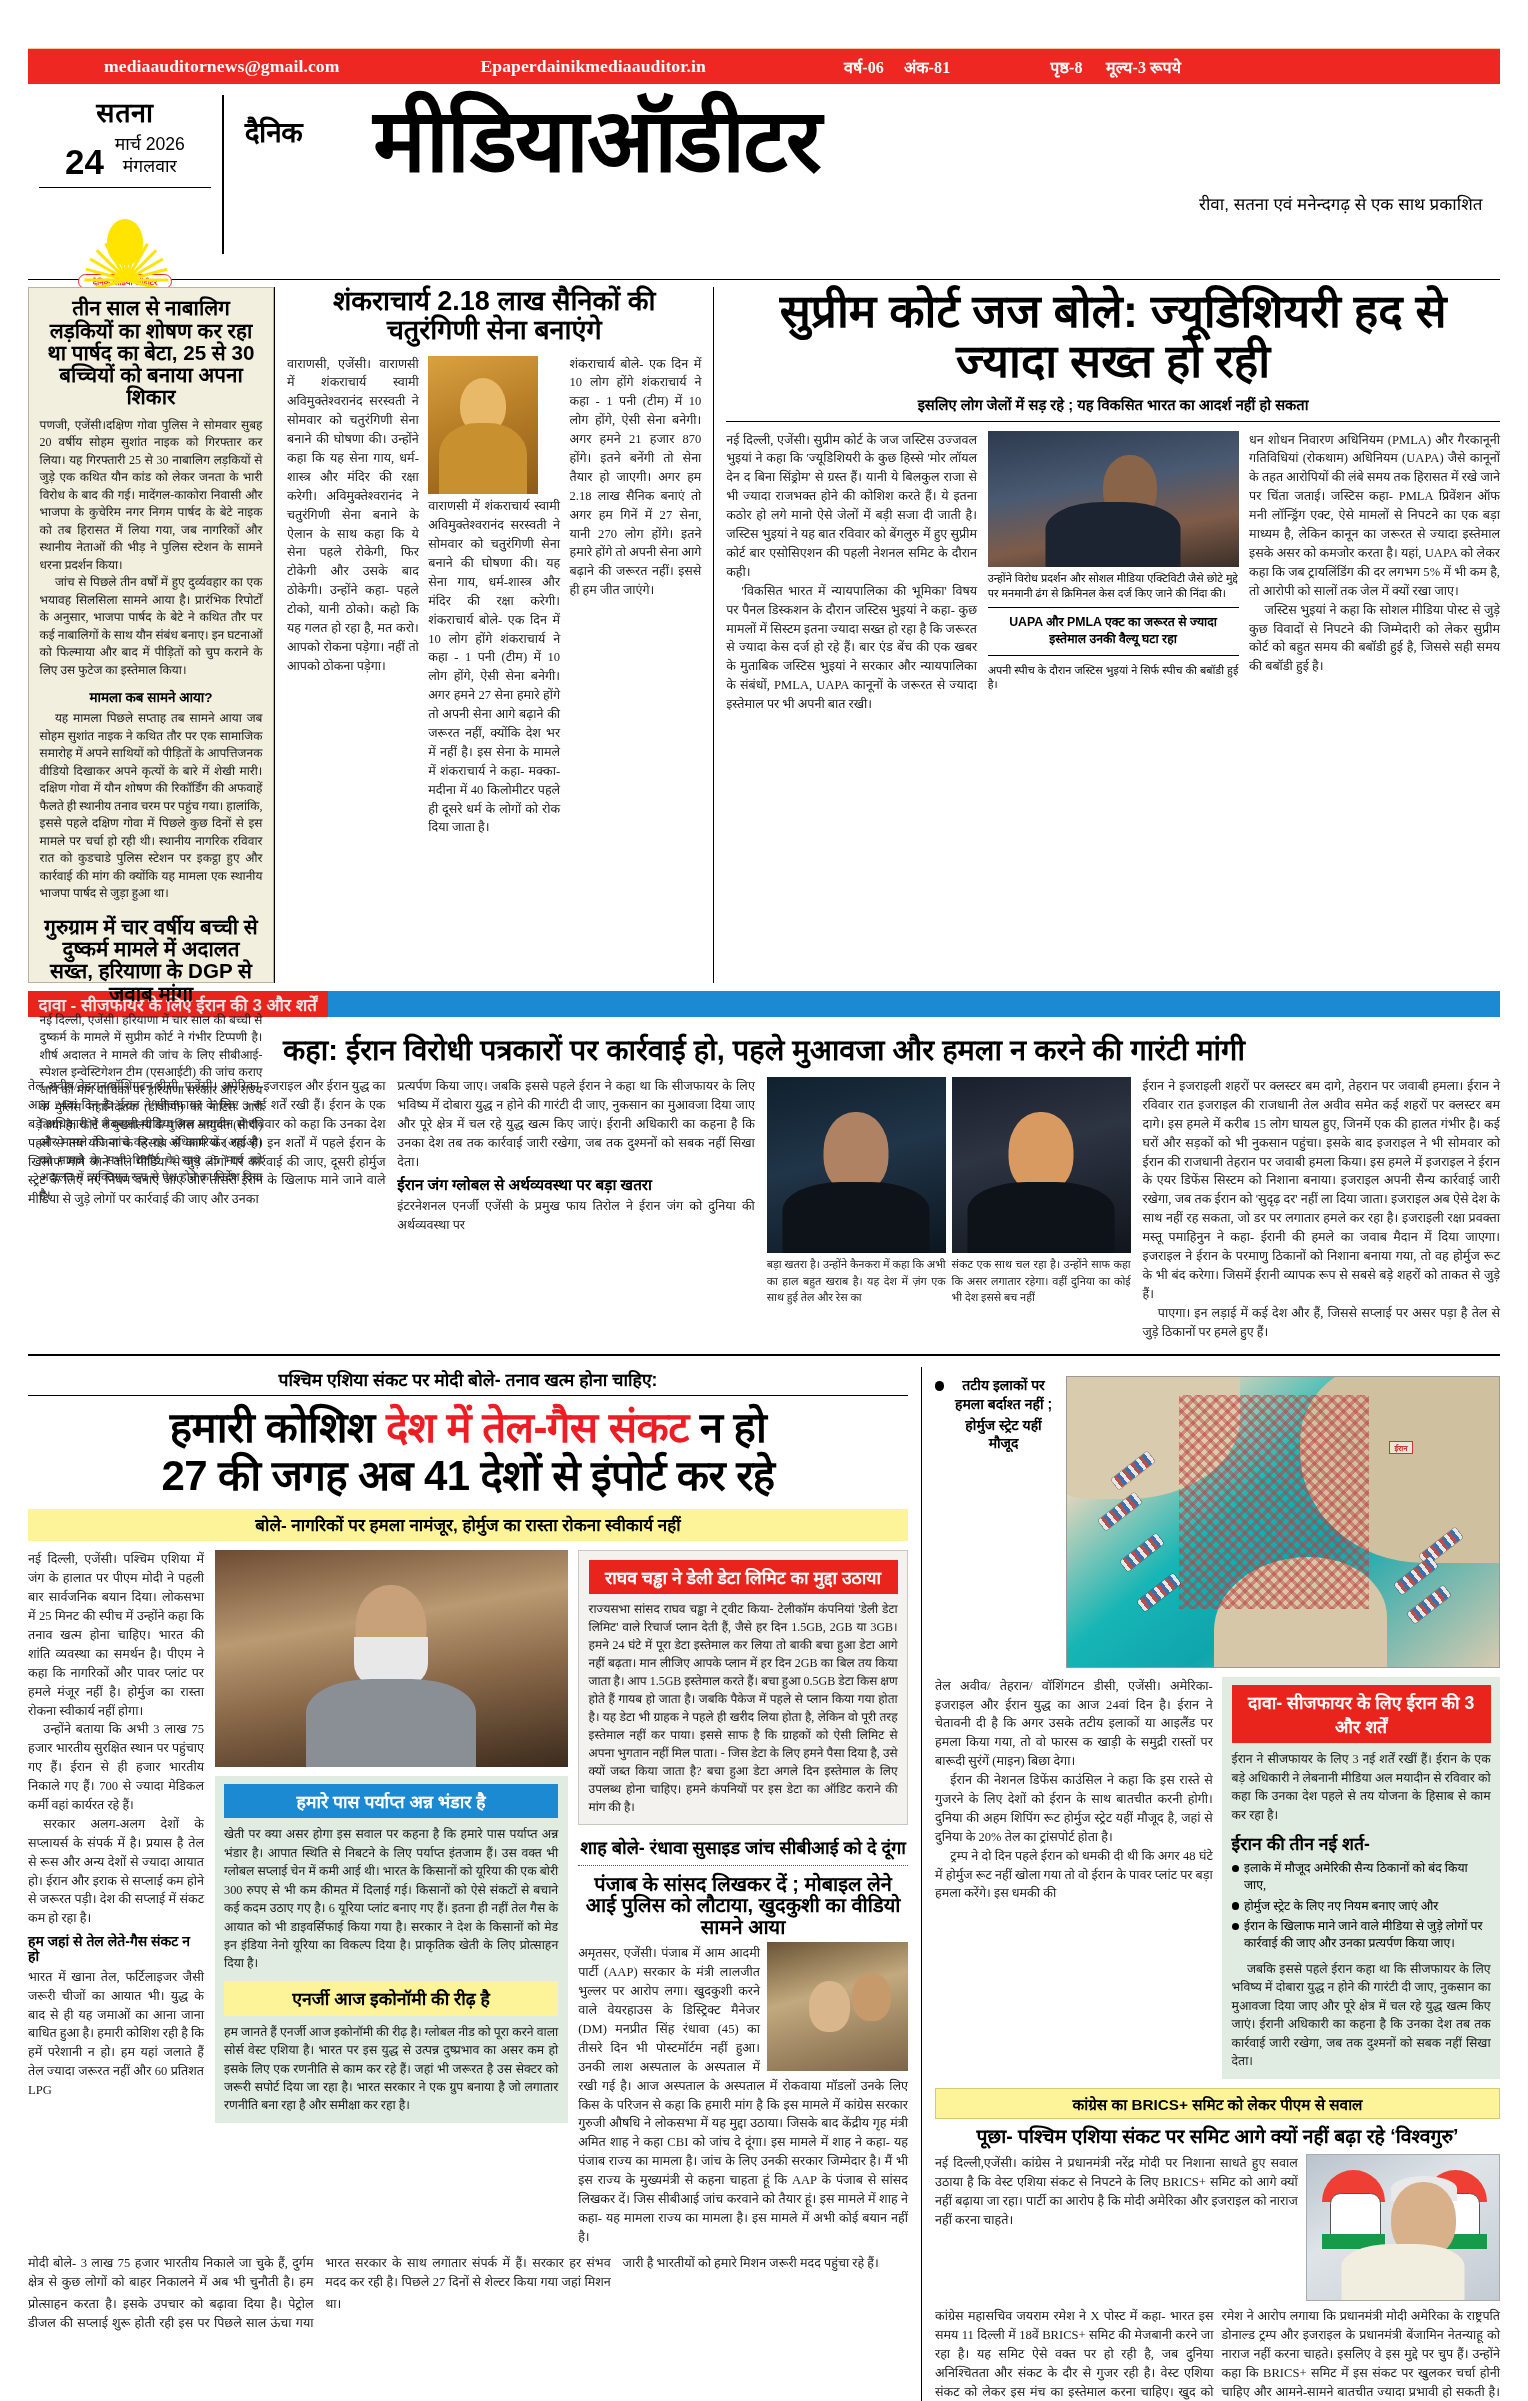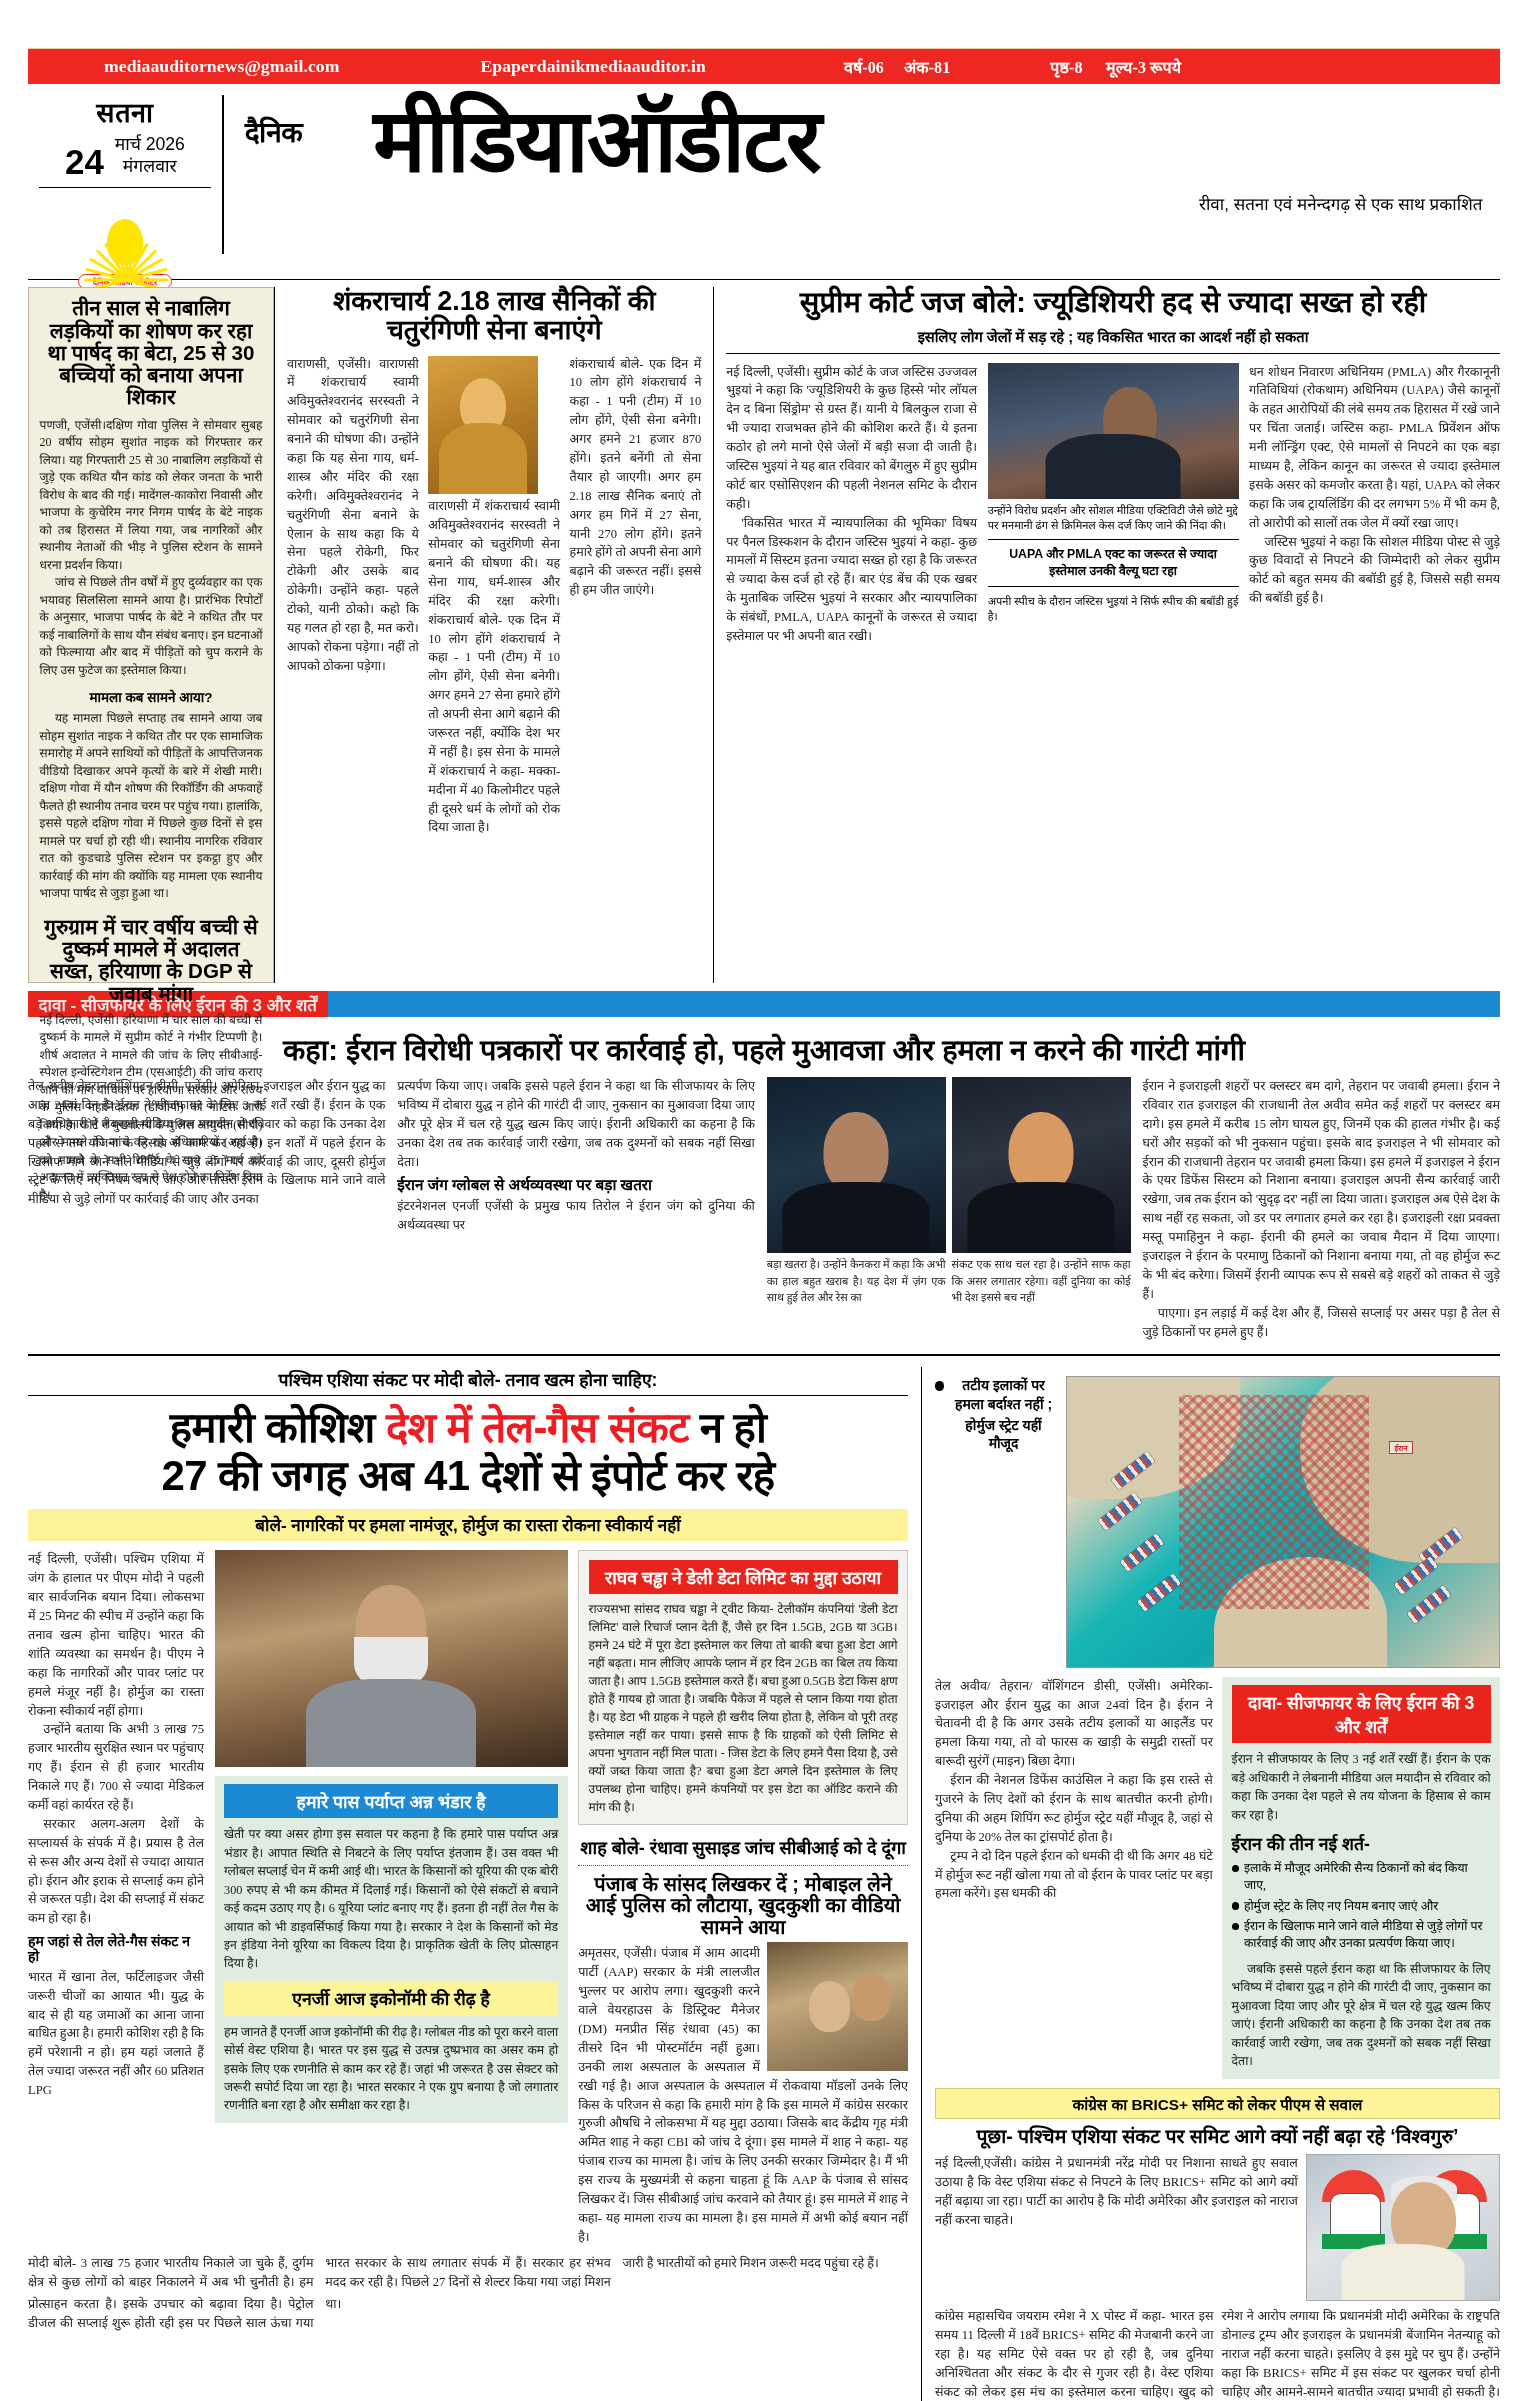--- a/index.html
+++ b/index.html
@@ -106,21 +106,21 @@
     width: 110px; height: 138px; float: left; margin: 1.2px 7px 3.5px 0;
     background: linear-gradient(160deg,#d9a23f 0%, #b97f28 45%, #8d5c16 100%);
     position: relative; overflow: hidden;
   }
   .sf-head { position:absolute; left:50%; top:16%; transform:translateX(-50%);
     width:46px; height:56px; background:#e8b968; border-radius:50% 50% 46% 46%; }
   .sf-body { position:absolute; left:50%; bottom:0; transform:translateX(-50%);
     width:88px; height:71px; background:#c8902f; border-radius:44% 44% 0 0; }
 
   .col-sc { flex: 1; padding-left: 11.8px; }
-  .sc-hl { font-size: 29px; text-align: center; }
+  .sc-hl { font-size: 46px; text-align: center; }
   .sc-kicker {
     font-size: 14.7px; text-align: center; margin-top: 8.2px;
     font-family: "Liberation Sans", sans-serif; font-weight: bold;
     border-bottom: 1.2px solid #000; padding-bottom: 7px;
   }
   .sc-body { display: flex; gap: 10.6px; margin-top: 8.2px; }
   .sc-body .c { flex: 1; }
   .judge-photo {
     width: 100%; height: 136px; margin-bottom: 4.7px;
     background: linear-gradient(170deg,#2d3a4e 0%,#4a5a72 40%,#7e5b49 70%,#3a2f28 100%);

